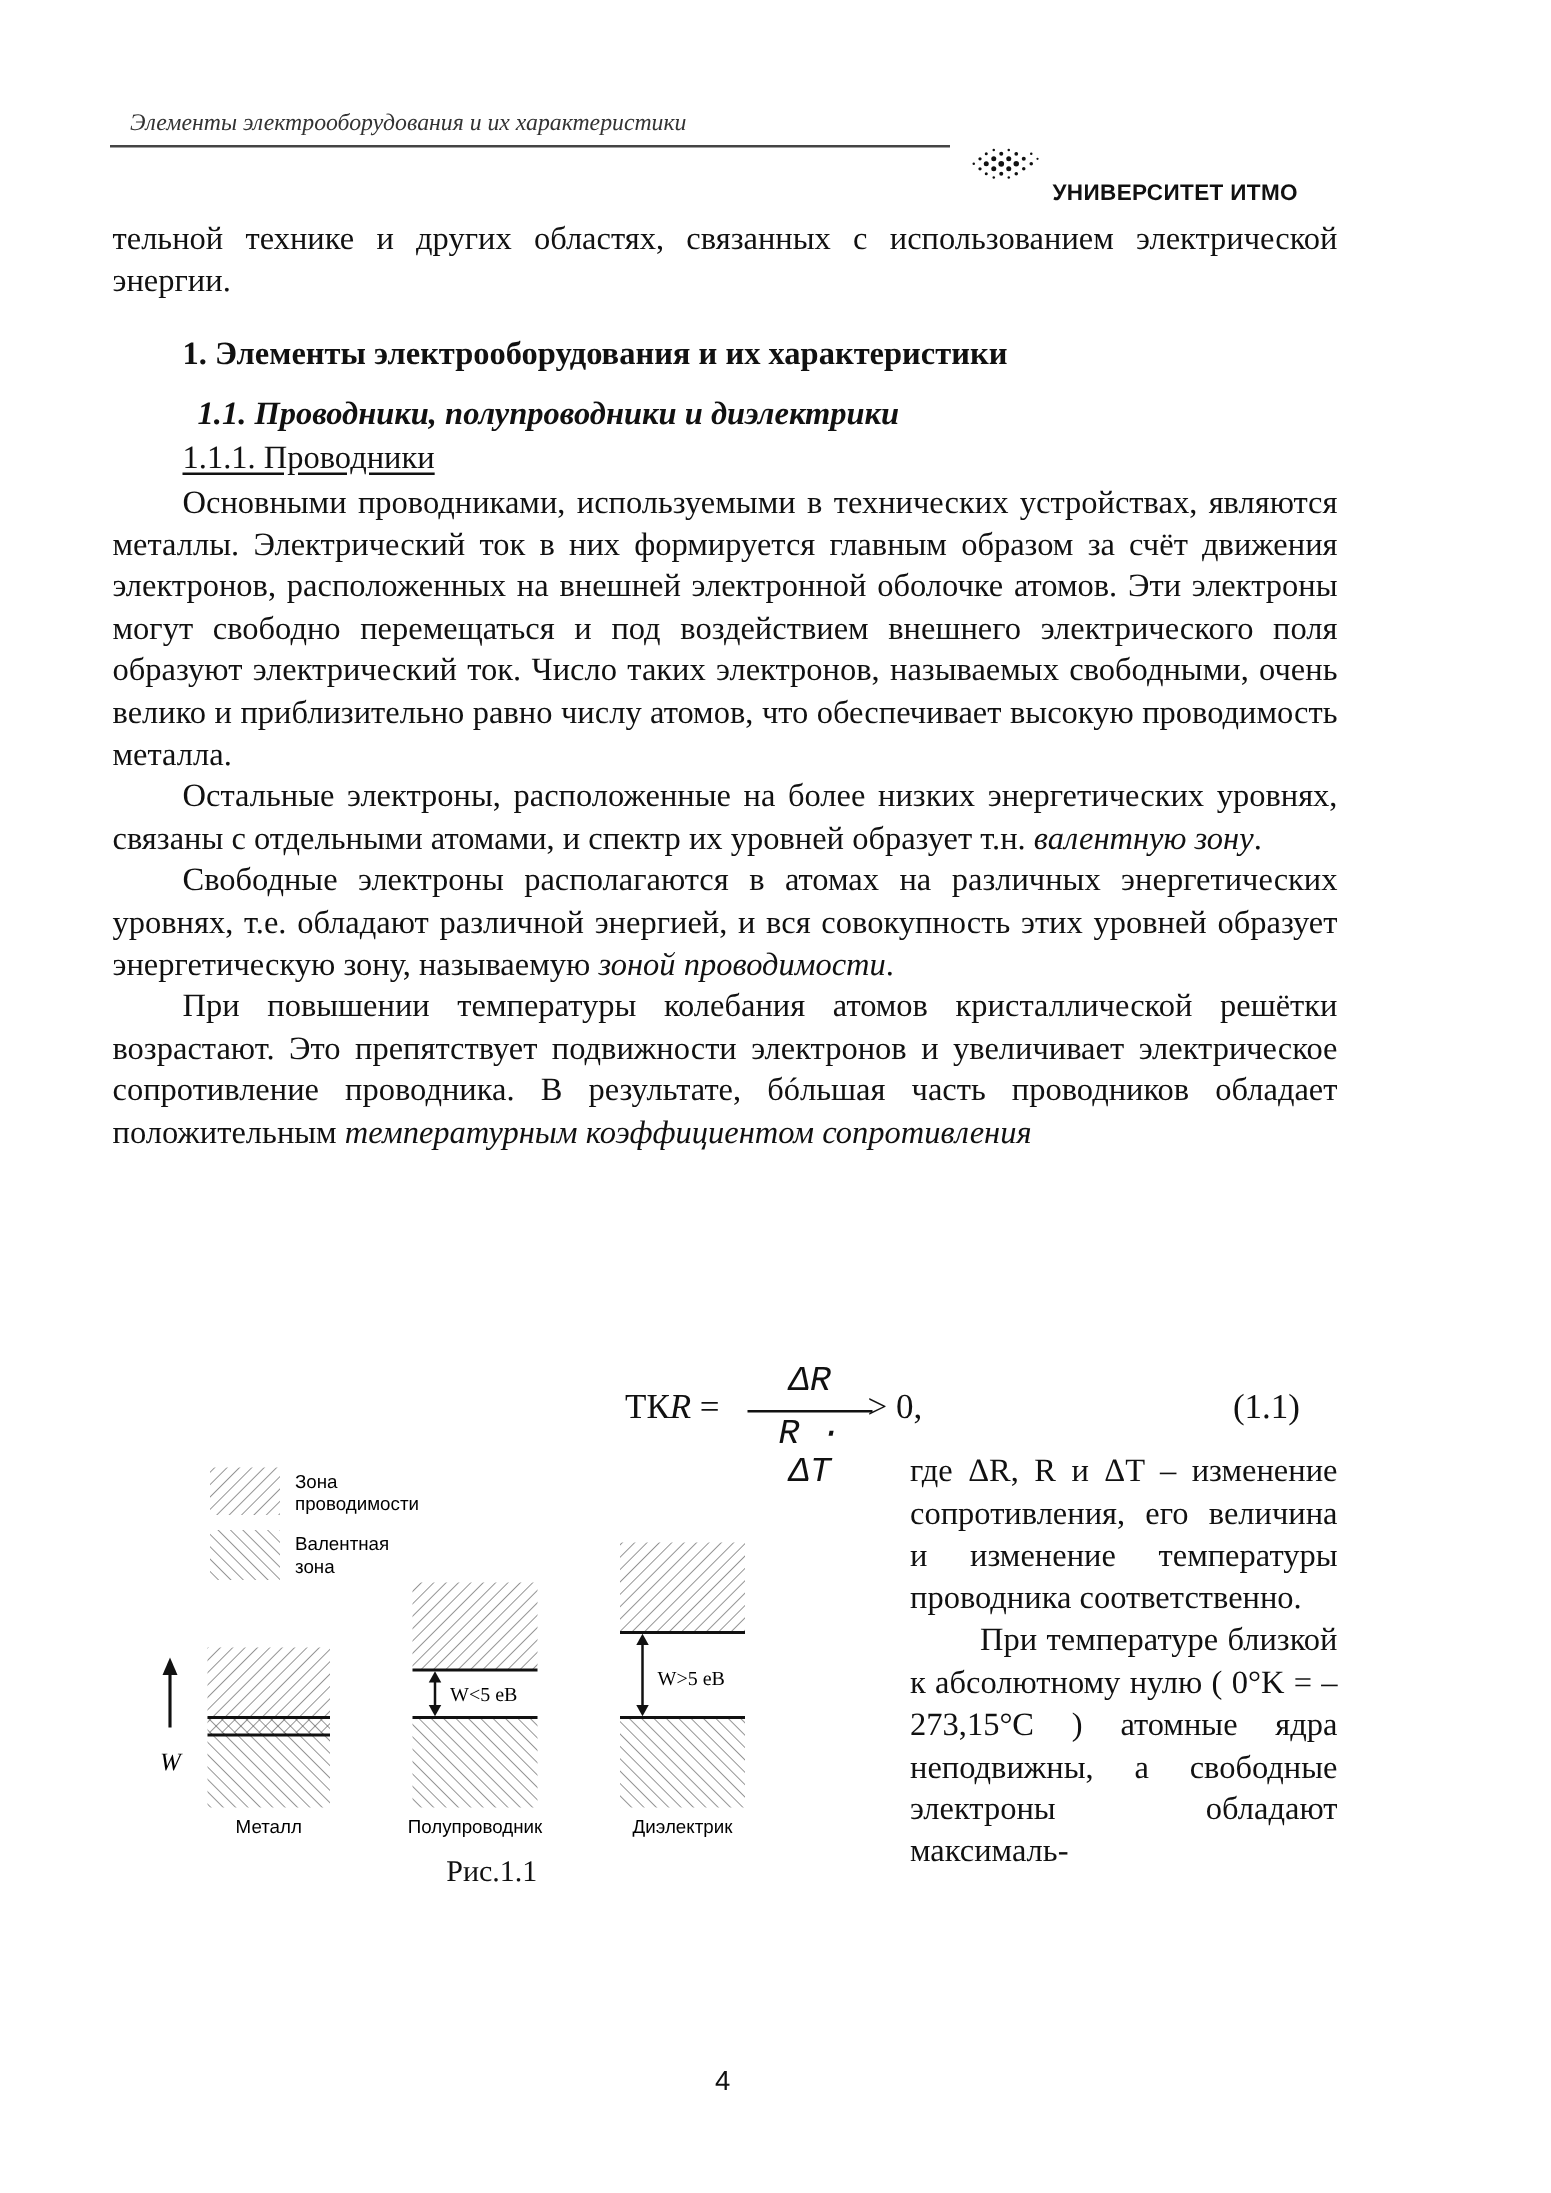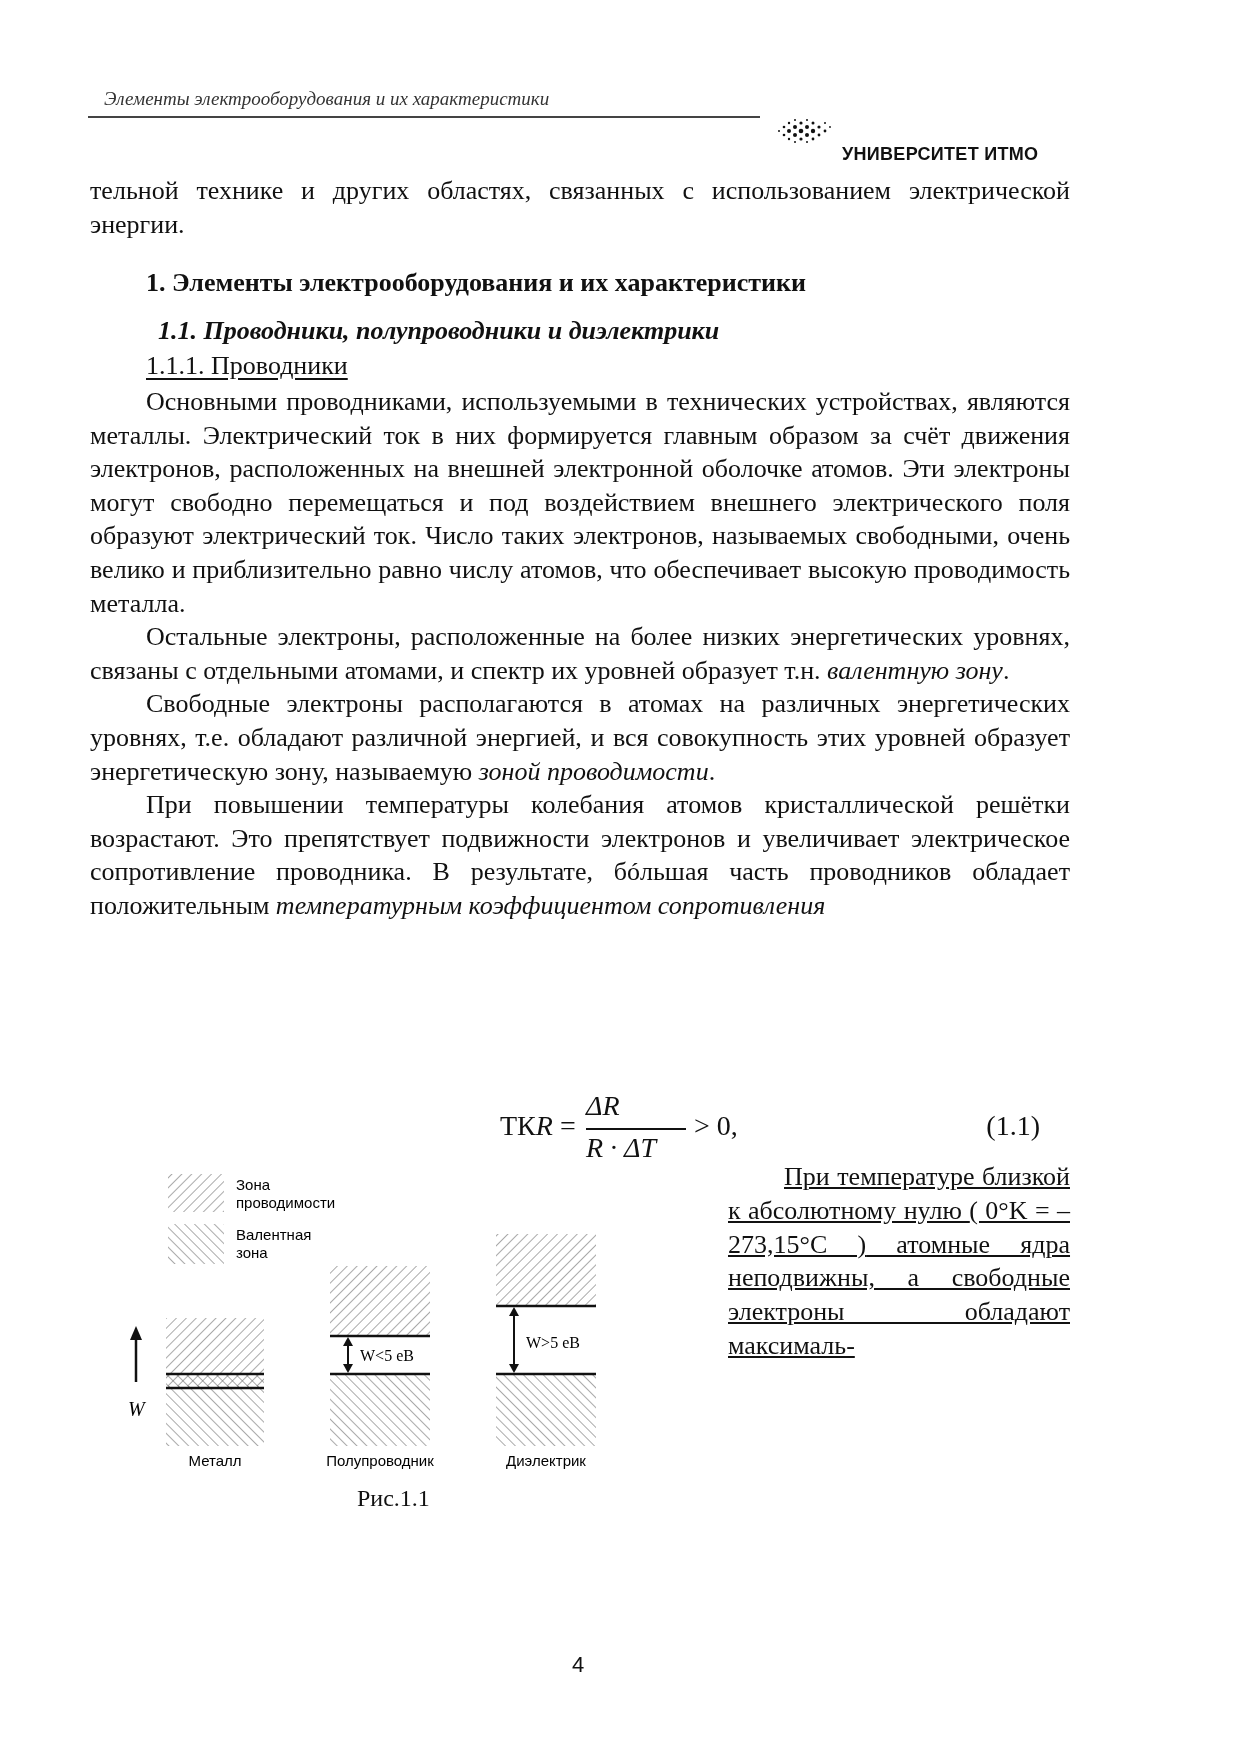--- a/index.html
+++ b/index.html
@@ -13,21 +13,21 @@
   .logo-text { font-family:"Liberation Sans","DejaVu Sans",sans-serif; font-weight:bold; font-size:18px; letter-spacing:0.3px; color:#111;margin-top:48px; }
   .body-text { position:absolute; left:90px; width:980px; font-size:26px; line-height:33.6px; text-align:justify; }
   .p { margin:0; text-indent:56px; text-align:justify; text-align-last:auto; }
   .p.noind { text-indent:0; }
   .h1 { position:absolute; left:146px; top:268px; font-size:26px; font-weight:bold; }
   .h2 { position:absolute; left:158px; top:316px; font-size:26px; font-weight:bold; font-style:italic; }
   .h3 { position:absolute; left:146px; top:351px; font-size:26px; text-decoration:underline; text-underline-offset:4px; }
   .ital { font-style:italic; }
   .eq { position:absolute; left:500px; top:1090px; width:570px; height:80px; font-size:28px; }
   .eq .lhs { position:absolute; left:0; top:20px; }
-  .eq .frac { position:absolute; left:86px; top:0; text-align:left; width:100px; }
+  .eq .frac { position:absolute; left:98px; top:0; text-align:center; width:100px;font-family:Liberation Mono, monospace; }
   .eq .num { display:block; height:36px; }
   .eq .bar { display:block; height:1.5px; background:#111; margin:2px 0; }
   .eq .den { display:block; }
   .eq .rhs { position:absolute; left:194px; top:20px; }
   .eq .eqnum { position:absolute; right:30px; top:20px; }
   .sidecol { position:absolute; left:728px; top:1160px; width:342px; font-size:26px; line-height:33.8px; text-align:justify; }
   .sidecol .p { text-indent:0; }
   .fig { position:absolute; left:108px; top:1168px; width:540px; height:360px; }
   .fig-caption { position:absolute; left:357px; top:1485px; font-size:24px; }
   .pnum { position:absolute; left:572px; top:1652px; font-size:22px; font-family:"Liberation Sans",sans-serif; }
@@ -91,21 +91,22 @@
   <span class="frac">
     <span class="num math-i">ΔR</span>
     <span class="bar"></span>
     <span class="den math-i">R · ΔT</span>
   </span>
   <span class="rhs">&gt; 0,</span>
   <span class="eqnum">(1.1)</span>
 </div>
 
 <div class="sidecol">
-  <p class="p" style="text-indent:56px;text-decoration:underline;"><span>При температуре близкой к абсолютному нулю </span><span>( 0°K = –273,15°C )</span><span> атомные ядра неподвижны, а свободные электроны обладают максималь-</span></p>
+  <p class="p">где ΔR, R и ΔT – изменение сопротивления, его величина и изменение температуры проводника соответственно.</p>
+  <p class="p" style="text-indent:56px;"><span>При температуре близкой к абсолютному нулю </span><span>( 0°K = –273,15°C )</span><span> атомные ядра неподвижны, а свободные электроны обладают максималь-</span></p>
 </div>
 
 <svg class="fig" viewBox="0 0 540 360">
   <defs>
     <pattern id="fwd" patternUnits="userSpaceOnUse" width="7" height="7" patternTransform="rotate(45)">
       <line x1="0" y1="0" x2="0" y2="7" stroke="#555" stroke-width="1"></line>
     </pattern>
     <pattern id="bwd" patternUnits="userSpaceOnUse" width="7" height="7" patternTransform="rotate(-45)">
       <line x1="0" y1="0" x2="0" y2="7" stroke="#555" stroke-width="1"></line>
     </pattern>

